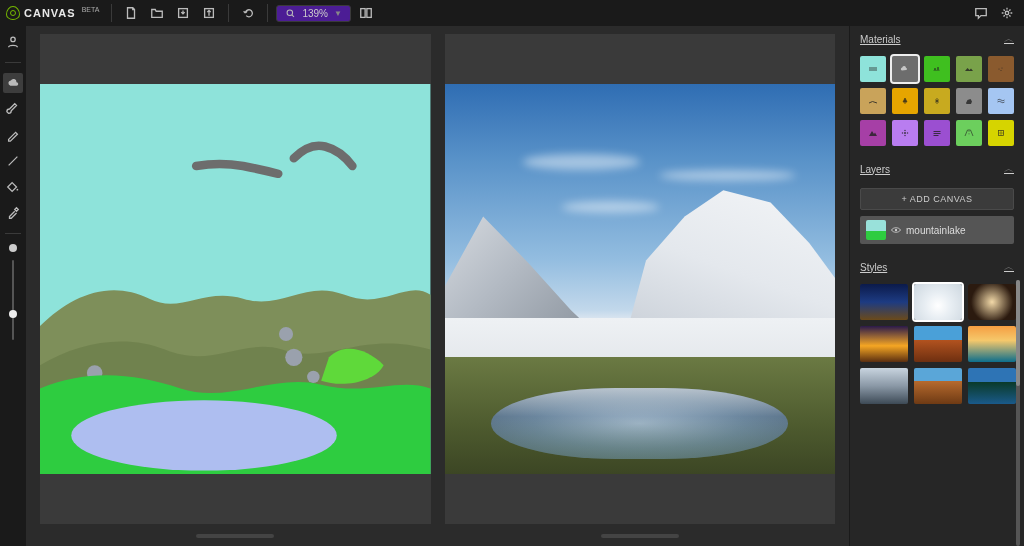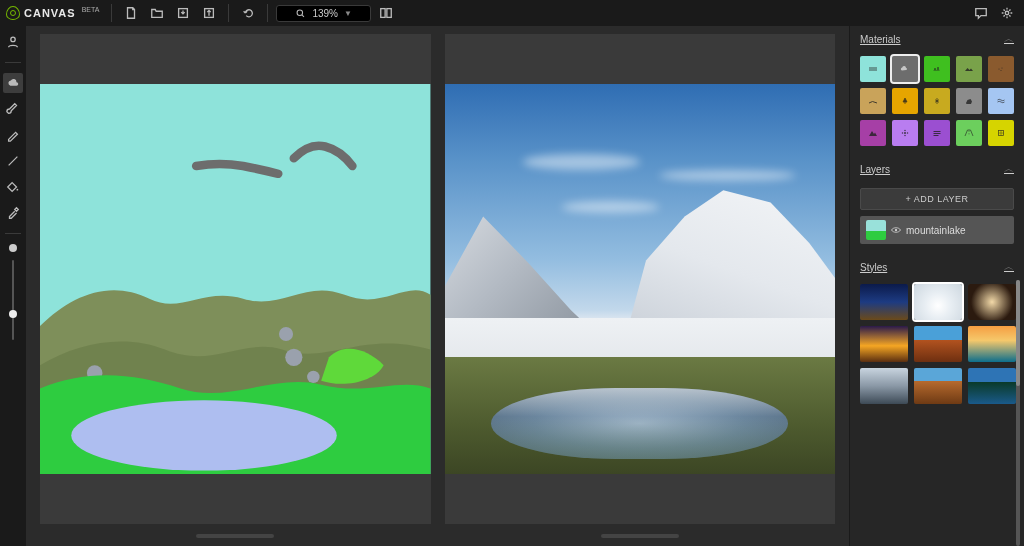--- a/index.html
+++ b/index.html
@@ -20,22 +20,22 @@
   .beta { font-size: 7px; color: #aaa; position: relative; top:-4px; margin-left:2px;}
 
   .top-sep { width:1px; height:18px; background:#3a3a3a; margin:0 4px; }
   .top-btn {
     width: 22px; height: 20px; display:flex; align-items:center; justify-content:center;
     cursor:pointer; border-radius:2px;
   }
   .ico { width:14px; height:14px; stroke:#bbb; fill:none; stroke-width:1.5; }
 
   .zoom-pill {
-    display:flex; align-items:center; gap:6px; background:#000000; border:1px solid #3a3a3a;
-    border-radius:3px; padding:2px 18px; font-size:10px; color:#ccc; cursor:pointer;
+    display:flex; align-items:center; gap:6px; background:#4c1d95; border:1px solid #3a3a3a;
+    border-radius:3px; padding:2px 8px; font-size:10px; color:#ccc; cursor:pointer;
   }
   .zoom-pill .zoom-caret { font-size:8px; color:#888;}
 
   .top-spacer { flex:1; }
 
   
   .rail {
     position:absolute; top:26px; left:0; bottom:0; width:26px; background:#1a1a1a;
     display:flex; flex-direction:column; align-items:center; padding-top:6px; gap:6px;
   }
@@ -400,21 +400,21 @@
           <rect x="7" y="7" width="10" height="10" fill="none" stroke="#222" stroke-width="1.5"></rect>
           <path d="M7 12h10M12 7v10" stroke="#222"></path>
         </svg>
       </div>
     </div>
 
   <div class="section-hdr">
     <span>Layers</span>
     <span class="chev">︿</span>
   </div>
-  <div class="add-layer">+ ADD LAYER</div>
+  <div class="add-layer">+ ADD CANVAS</div>
   <div class="layer-row">
     <div class="layer-thumb"></div>
     <svg class="layer-eye" viewBox="0 0 16 16">
         <path d="M2 8c2-4 10-4 12 0-2 4-10 4-12 0z" fill="none" stroke="#ddd"></path>
         <circle cx="8" cy="8" r="1.5" fill="#ddd"></circle>
       </svg>
     <span>mountainlake</span>
   </div>
 
   <div class="section-hdr">

